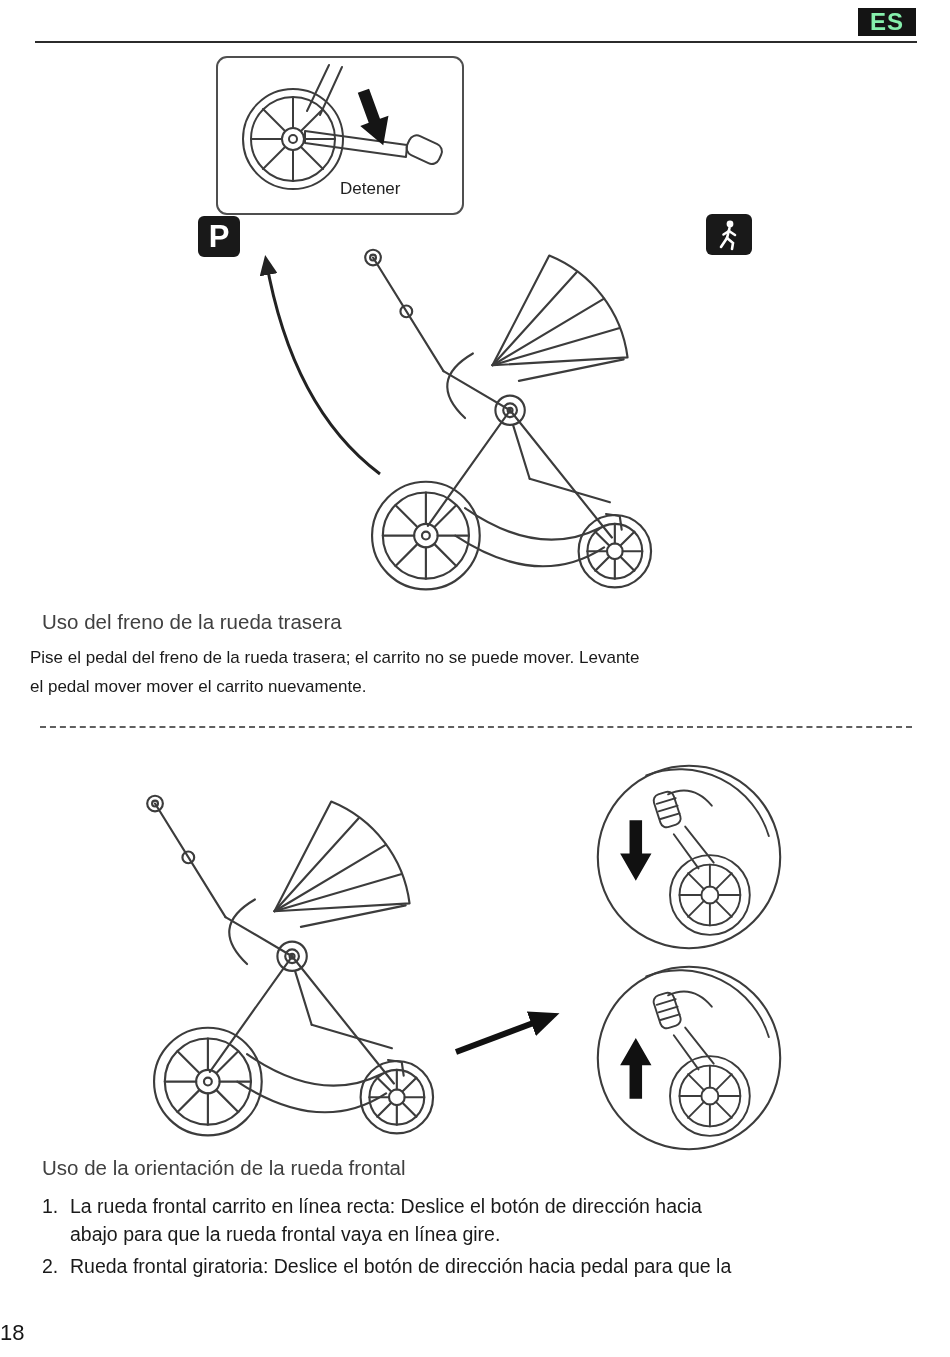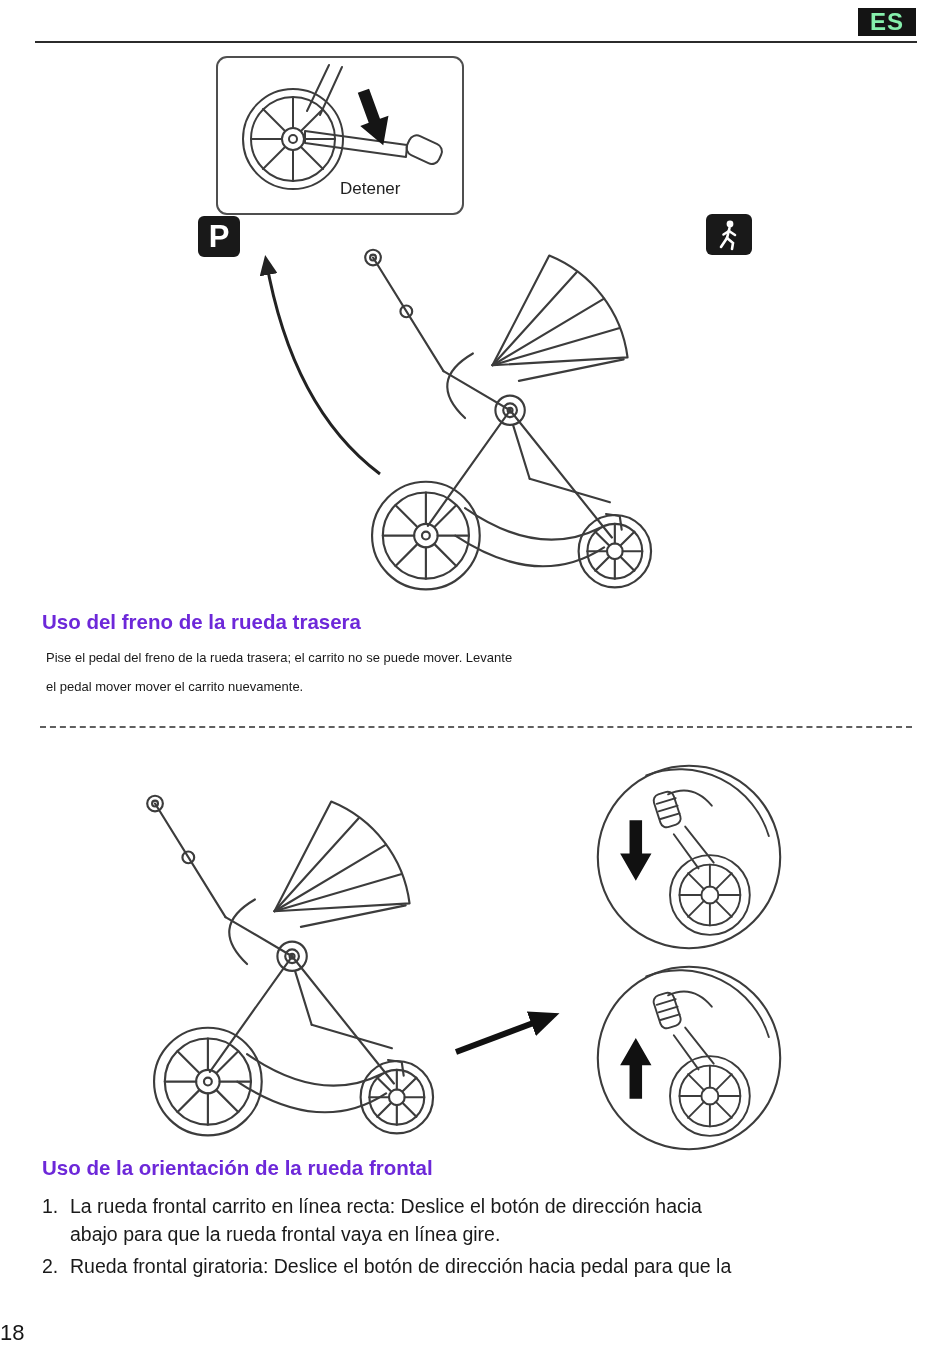--- a/index.html
+++ b/index.html
@@ -27,25 +27,25 @@
   .panel-stop .panel-label { left:122px; }
   .panel-go   .panel-label { left:116px; }
 
   .icon-sq {
     position:absolute; background:#191919; border-radius:6px; color:#ffffff;
     display:flex; align-items:center; justify-content:center;
   }
   .icon-parking { left:198px; top:216px; width:42px; height:41px; font-size:31px; font-weight:bold; }
   .icon-ped     { left:706px; top:214px; width:46px; height:41px; }
 
-  .h-title { position:absolute; left:42px; font-size:20.5px; font-weight:bold; color:#6d28d9; }
+  .h-title { position:absolute; left:42px; font-size:20.5px; font-weight:normal; color:#404040; }
   .h1 { top:610px; }
   .h2 { top:1156px; }
 
-  .body-text { position:absolute; left:46px; font-size:13px; line-height:29px; color:#1a1a1a; }
+  .body-text { position:absolute; left:30px; font-size:17px; line-height:29px; color:#1a1a1a; }
   .p1 { top:643px; width:880px; }
 
   .dashes { position:absolute; left:40px; top:726px; width:872px; border-top:2.5px dashed #5f5f5f; }
 
   .list-item { position:absolute; left:42px; width:876px; font-size:19.5px; line-height:28px; display:flex; }
   .li-1 { top:1192px; }
   .li-2 { top:1252px; }
   .list-num { width:28px; flex:0 0 28px; }
   .list-lines { flex:1; }
 

